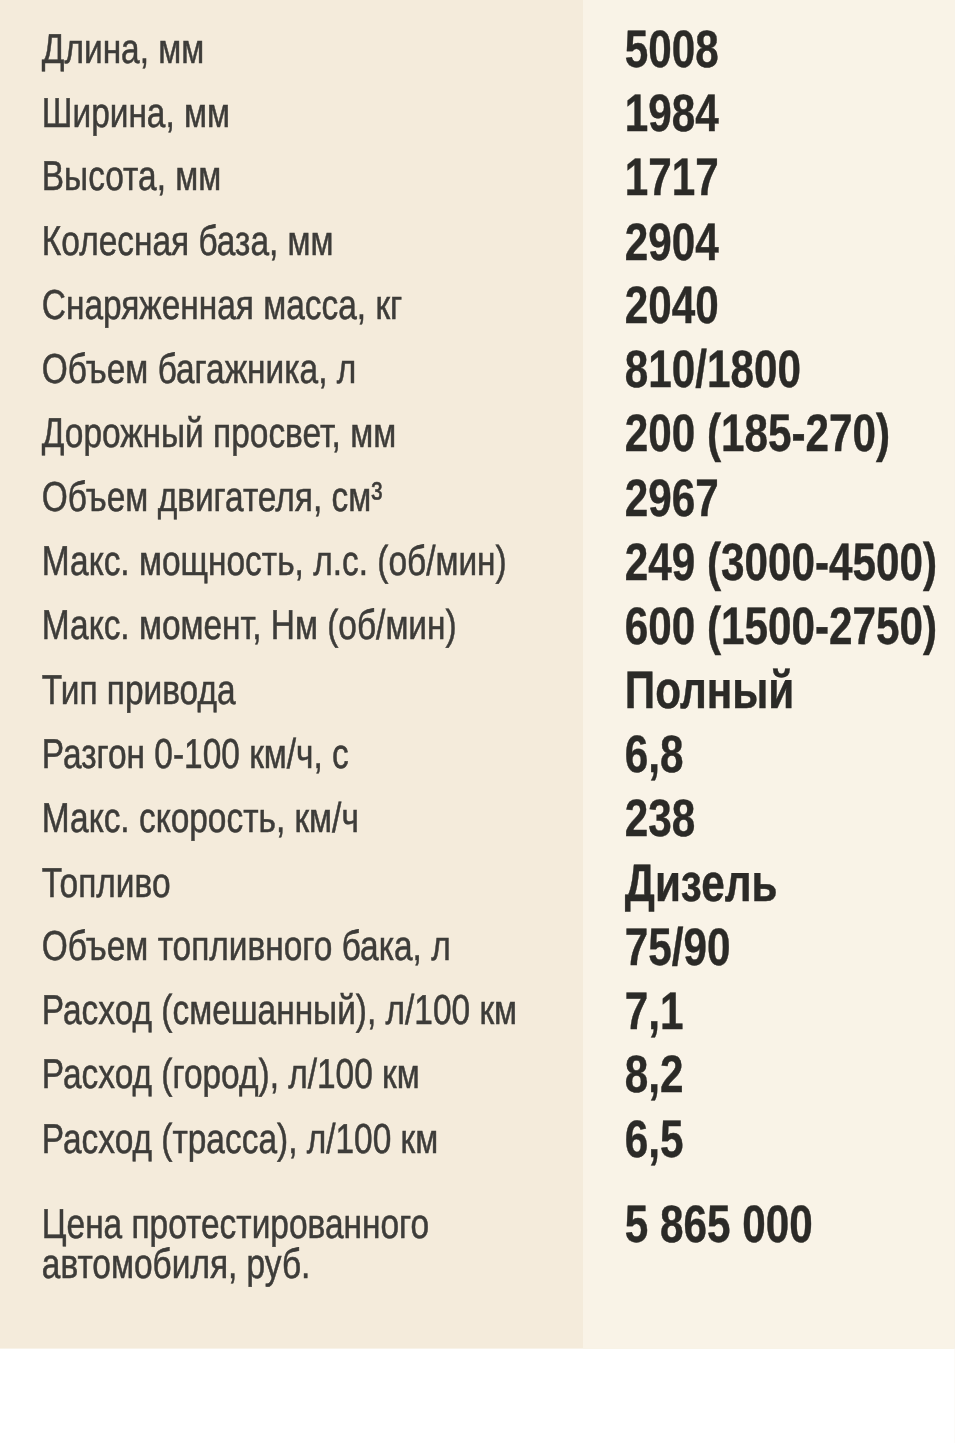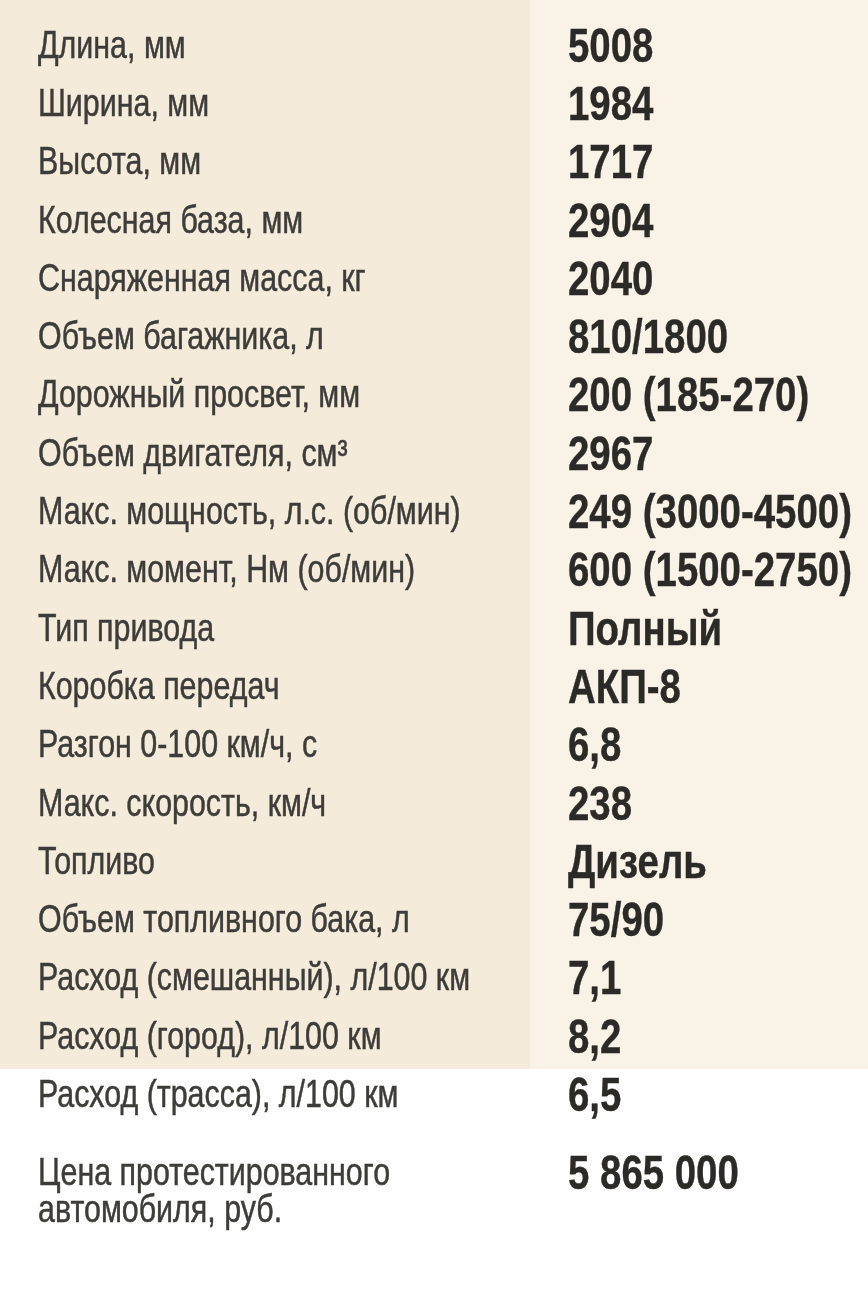--- a/index.html
+++ b/index.html
@@ -3,21 +3,21 @@
 <meta charset="utf-8">
 <style>
   html, body { margin: 0; padding: 0; }
   body {
     width: 868px; height: 1312px;
     font-family: "Liberation Sans", sans-serif;
     overflow: hidden;
   }
   .page {
     position: relative;
-    width: 868px; height: 1069px;
+    width: 868px; height: 1226px;
     background: var(--left-band, #f4ebdb);
   }
   .right-band {
     position: absolute; top: 0; left: 530px;
     width: 338px; height: 100%;
     background: var(--right-band, #f9f3e7);
   }
   .rows {
     position: absolute; inset: 0;
     padding-top: 16px;
@@ -108,24 +108,20 @@
       </div>
       <div class="row">
         <div class="cell-label"><span class="t">Макс. момент, Нм (об/мин)</span></div>
         <div class="cell-value"><span class="t">600 (1500-2750)</span></div>
       </div>
       <div class="row">
         <div class="cell-label"><span class="t">Тип привода</span></div>
         <div class="cell-value"><span class="t">Полный</span></div>
       </div>
       <div class="row">
-        <div class="cell-label"><span class="t">Коробка передач</span></div>
-        <div class="cell-value"><span class="t">АКП-8</span></div>
-      </div>
-      <div class="row">
         <div class="cell-label"><span class="t">Разгон 0-100 км/ч, с</span></div>
         <div class="cell-value"><span class="t">6,8</span></div>
       </div>
       <div class="row">
         <div class="cell-label"><span class="t">Макс. скорость, км/ч</span></div>
         <div class="cell-value"><span class="t">238</span></div>
       </div>
       <div class="row">
         <div class="cell-label"><span class="t">Топливо</span></div>
         <div class="cell-value"><span class="t">Дизель</span></div>

